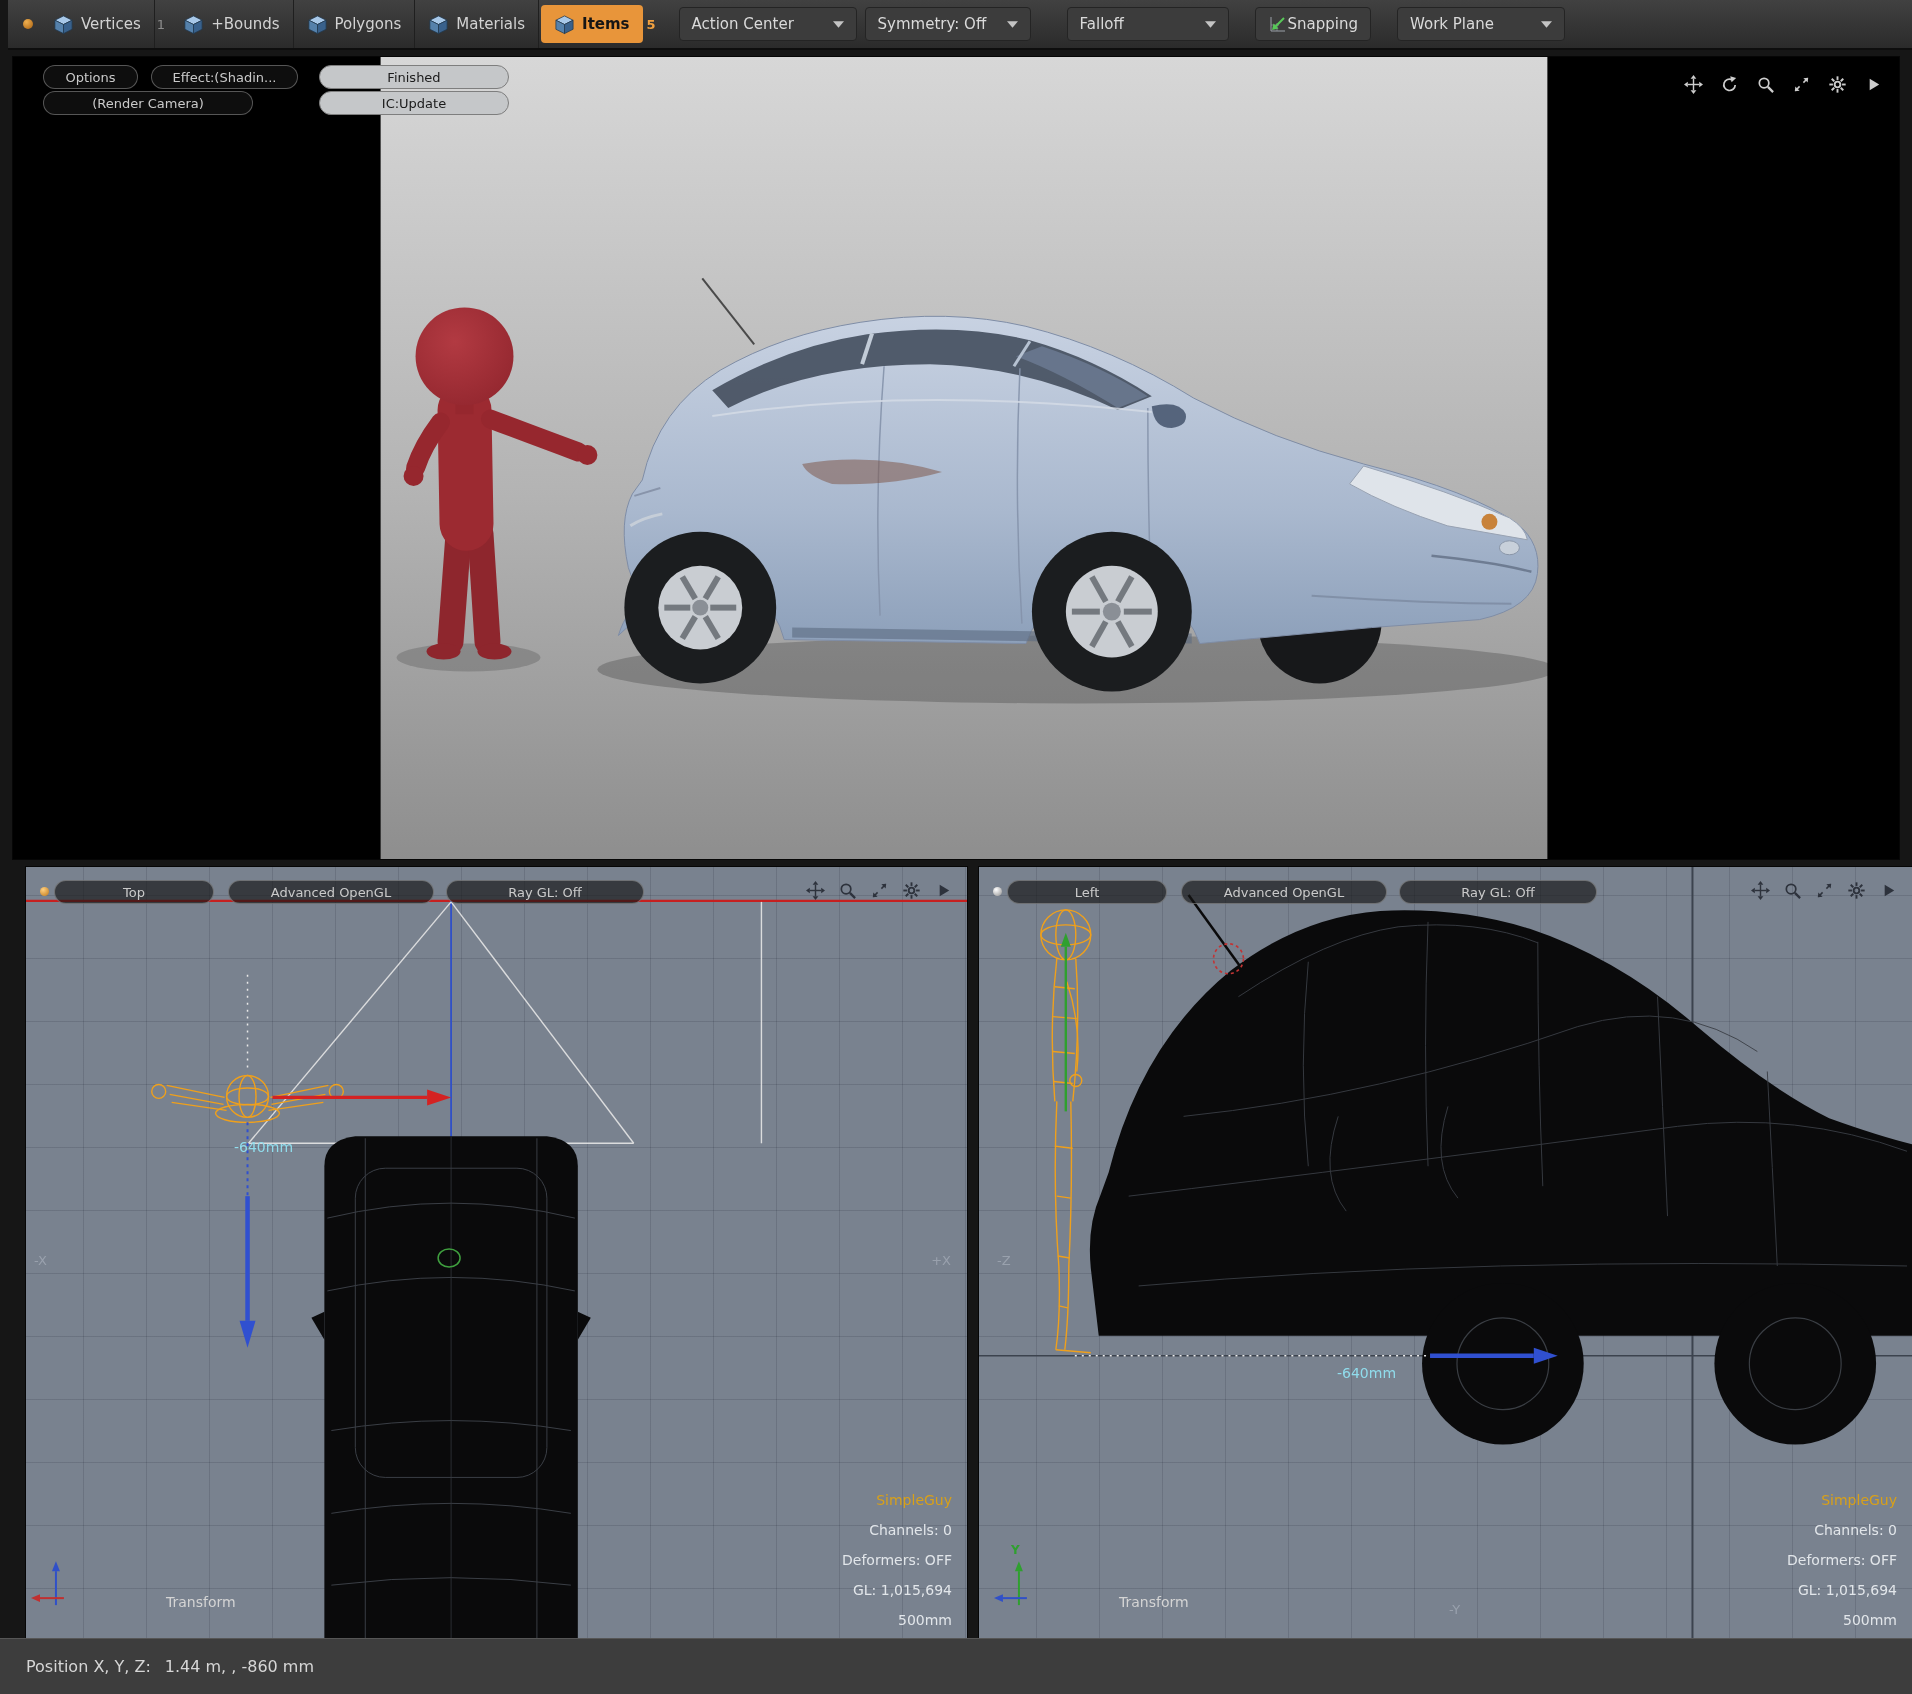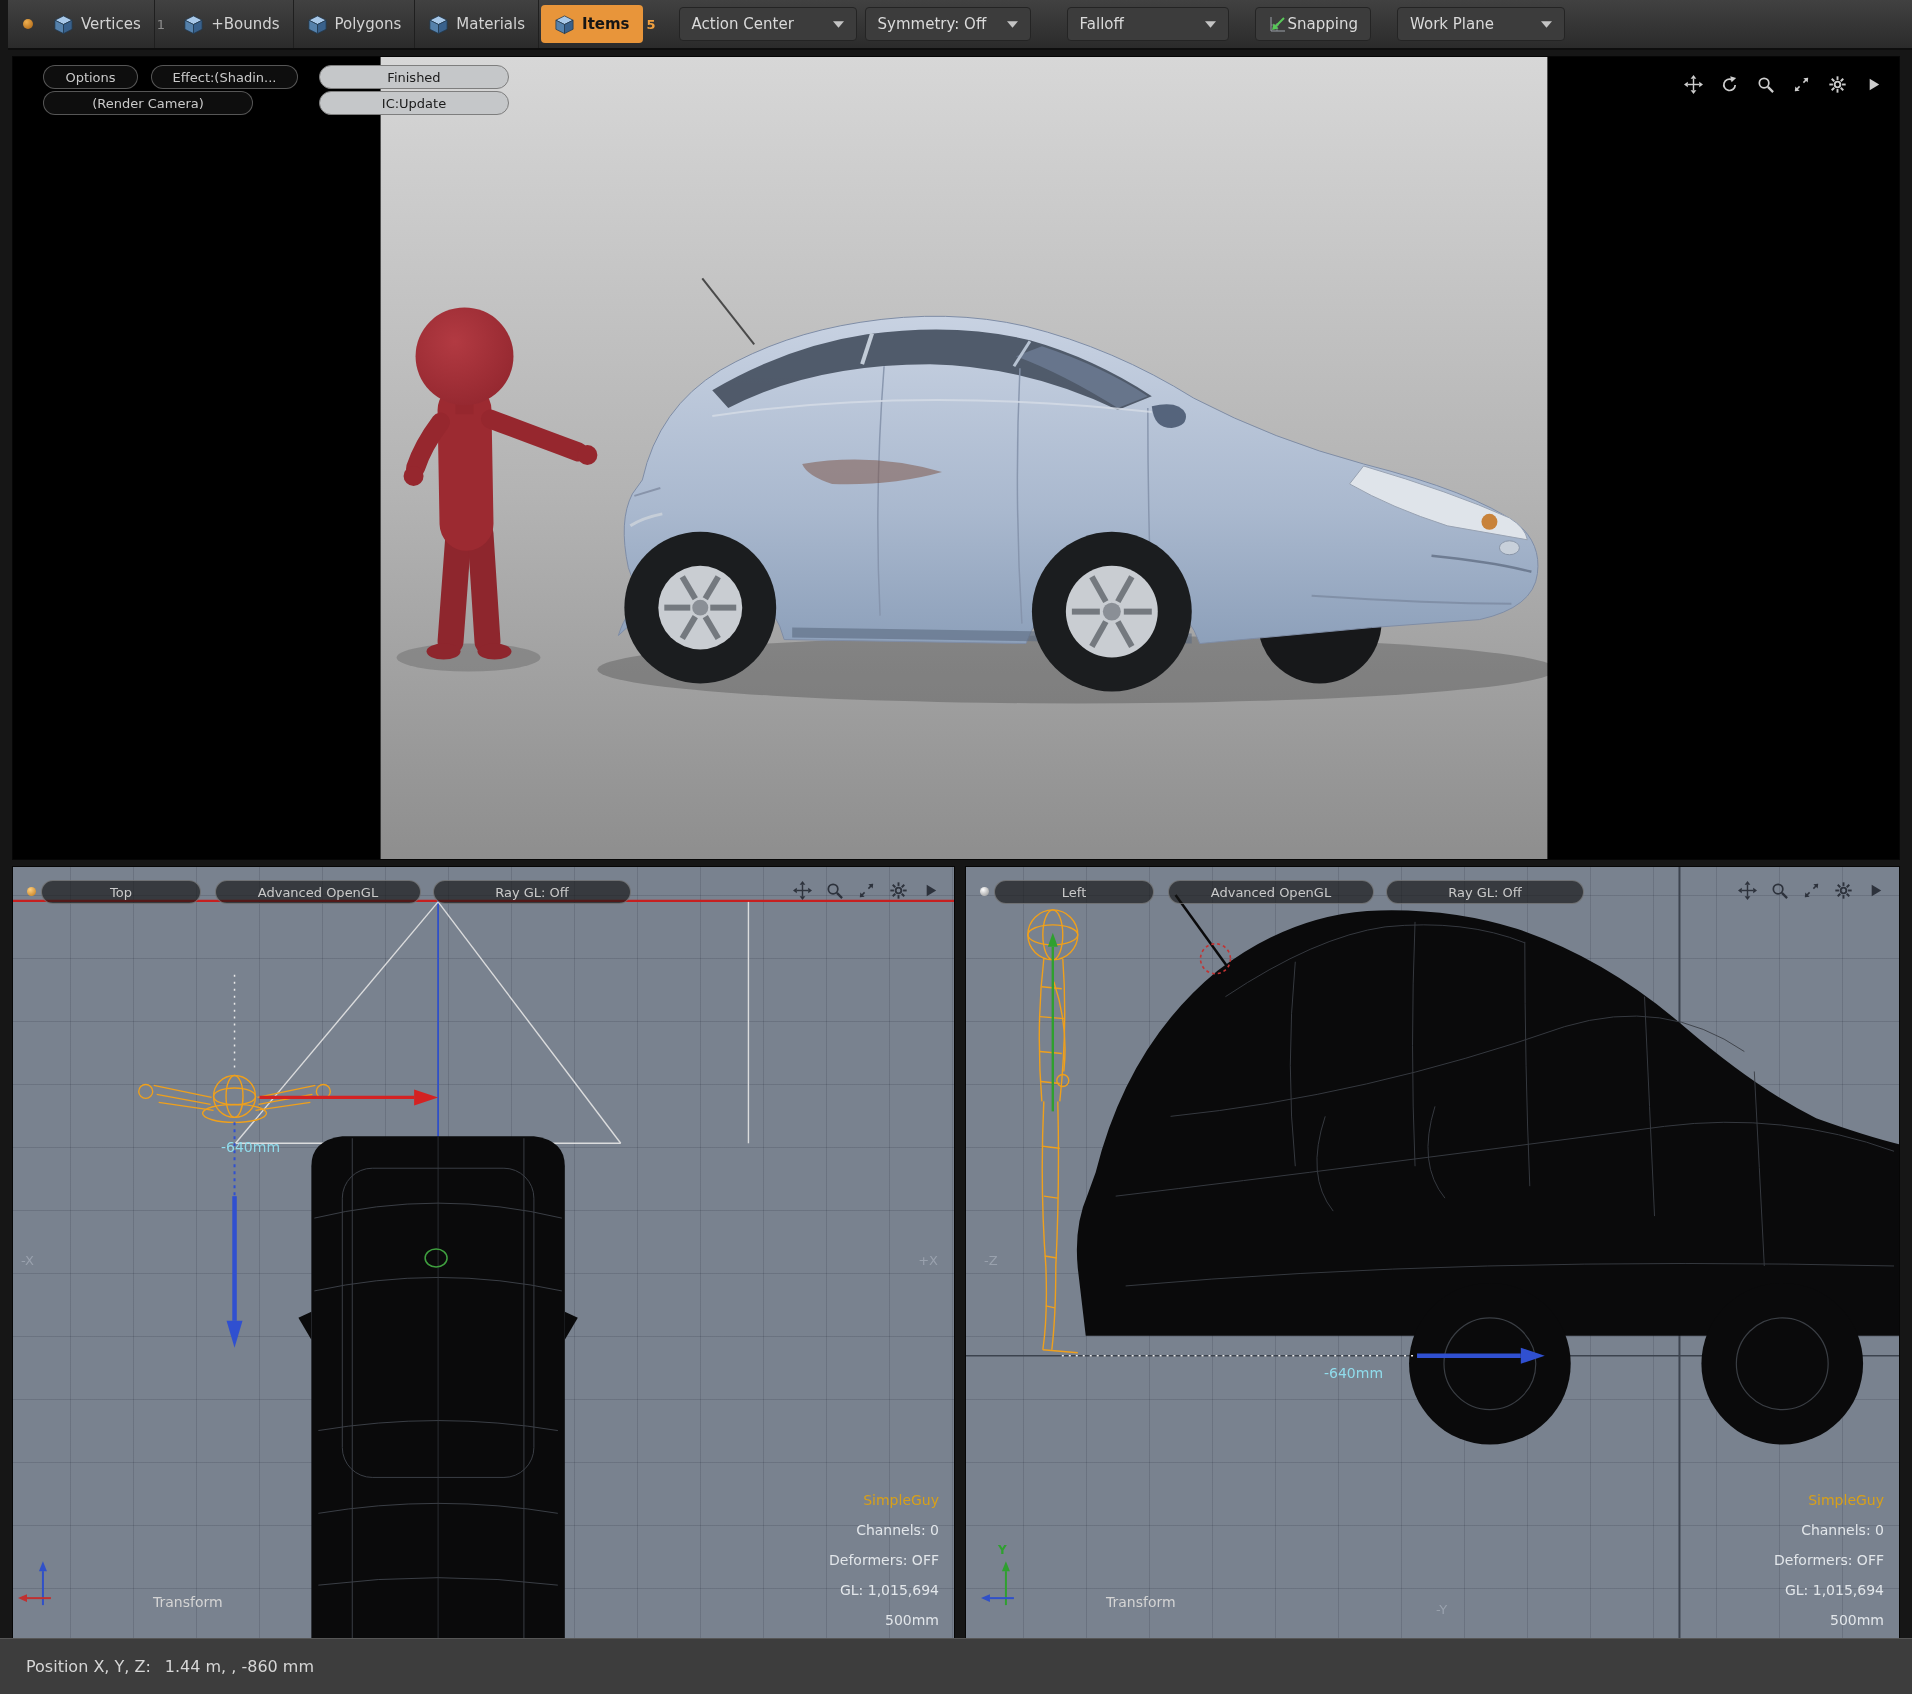--- a/index.html
+++ b/index.html
@@ -37,21 +37,21 @@
   
   .vp{position:absolute;box-sizing:border-box;border:1px solid #060606;}
   #vp-cam{left:12px;top:56px;width:1888px;height:804px;background:#000;}
   #vp-top{left:12px;top:866px;width:943px;height:780px;}
   #vp-left{left:965px;top:866px;width:935px;height:780px;}
   .ortho{
     background-color:#79828f;
     background-image:
       linear-gradient(rgba(28,36,50,0.16) 1px,transparent 1px),
       linear-gradient(90deg,rgba(28,36,50,0.16) 1px,transparent 1px);
-    background-size:63px 63px;background-position:-6px 28px;
+    background-size:63px 63px;background-position:-6px 28px;margin-left:13px;
   }
   .scene{position:absolute;left:0;top:0;width:100%;height:100%;display:block;}
   .pill{position:absolute;top:13px;height:24px;box-sizing:border-box;border-radius:12px;
     background:rgba(22,22,22,0.66);border:1px solid rgba(205,205,205,0.38);
     color:#cacaca;font-size:13px;display:flex;align-items:center;justify-content:center;
     cursor:pointer;white-space:nowrap;overflow:hidden;text-align:right;}
   .pill.light{background:#c5c7c9;color:#1b1b1b;border-color:#7e7e7e;}
   #vp-cam .pill.r1{top:8px;}
   #vp-cam .pill.r2{top:34px;}
   .vicons{position:absolute;display:flex;align-items:center;}

